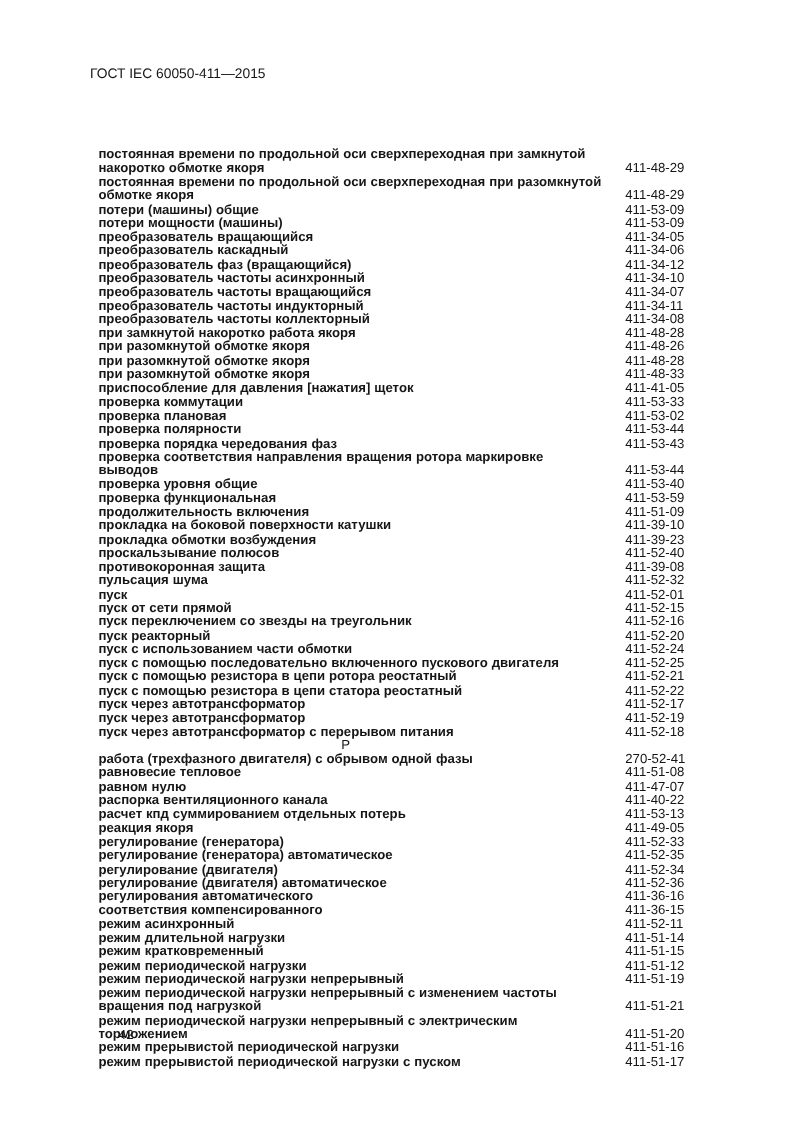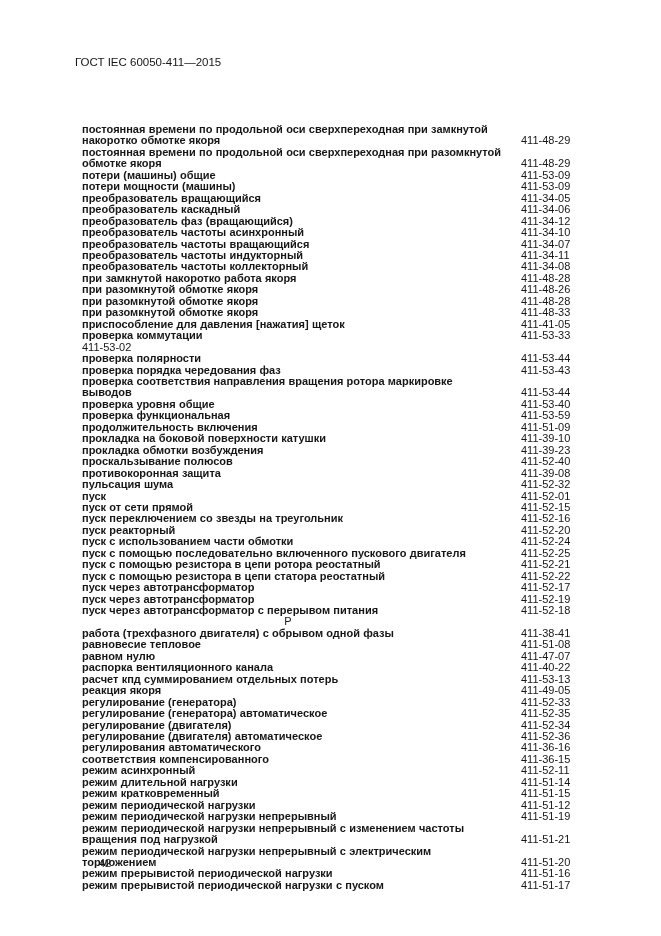--- a/index.html
+++ b/index.html
@@ -149,20 +149,21 @@
     <div class="entry-term">приспособление для давления [нажатия] щеток</div>
     <div class="entry-code">411-41-05</div>
   </div>
 
   <div class="entry">
     <div class="entry-term">проверка коммутации</div>
     <div class="entry-code">411-53-33</div>
   </div>
 
   <div class="entry">
+    <div class="entry-term">проверка плановая</div>
     <div class="entry-code">411-53-02</div>
   </div>
 
   <div class="entry">
     <div class="entry-term">проверка полярности</div>
     <div class="entry-code">411-53-44</div>
   </div>
 
   <div class="entry">
     <div class="entry-term">проверка порядка чередования фаз</div>
@@ -269,21 +270,21 @@
     <div class="entry-term">пуск через автотрансформатор с перерывом питания</div>
     <div class="entry-code">411-52-18</div>
   </div>
 
   <div class="entry section-row">
     <div class="section-letter">Р</div>
   </div>
 
   <div class="entry">
     <div class="entry-term">работа (трехфазного двигателя) с обрывом одной фазы</div>
-    <div class="entry-code">411-38-41</div>
+    <div class="entry-code">270-52-41</div>
   </div>
 
   <div class="entry">
     <div class="entry-term">равновесие тепловое</div>
     <div class="entry-code">411-51-08</div>
   </div>
 
   <div class="entry">
     <div class="entry-term">равном нулю</div>
     <div class="entry-code">411-47-07</div>

